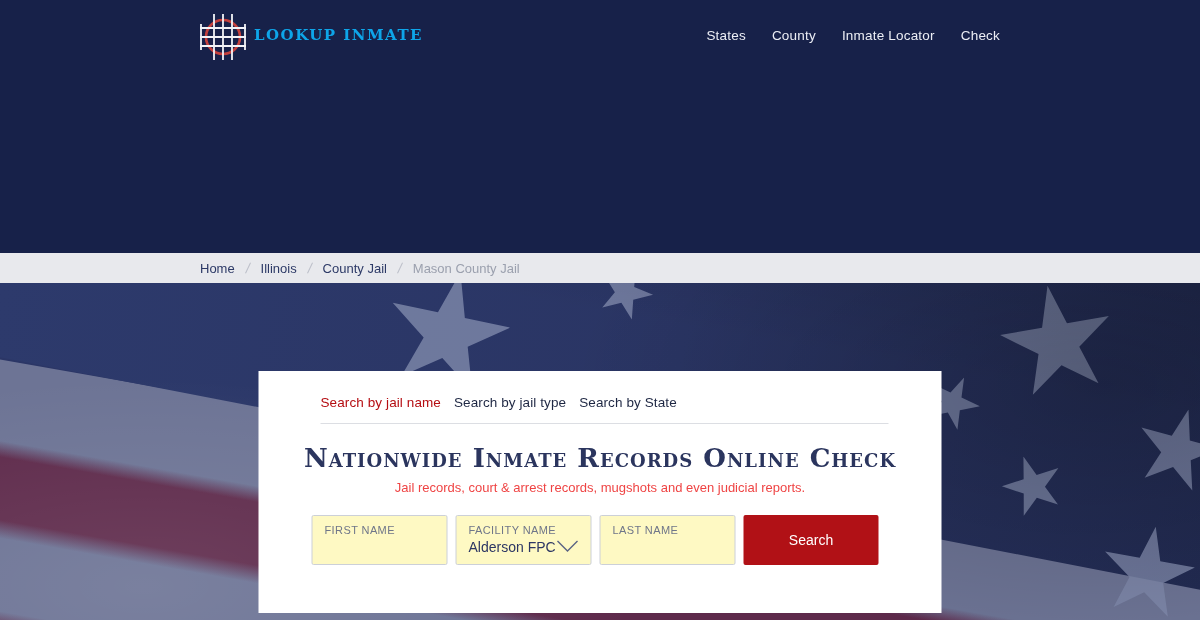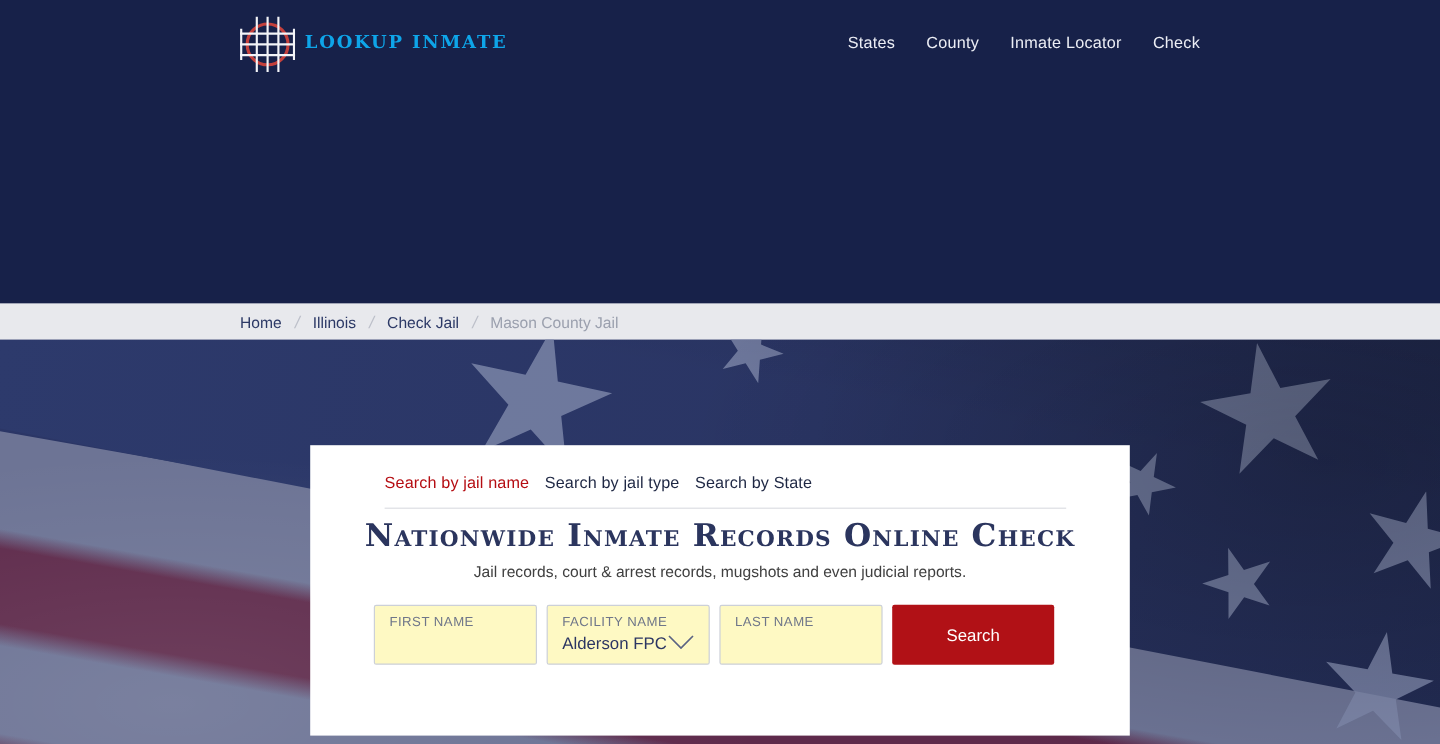--- a/index.html
+++ b/index.html
@@ -140,34 +140,34 @@
     cursor: pointer;
     letter-spacing: 0.1px;
   }
   .tab.active { color: #b50d12; }
   .tabs-divider {
     height: 1px;
     background: #dcdee3;
     margin: 13px 53px 0 62px;
   }
   .card-title {
-    margin-top: 8px;
+    margin-top: 19px;
     text-align: center;
     font-family: "DejaVu Serif", serif;
     font-variant: small-caps;
     font-weight: 700;
     font-size: 26px;
     letter-spacing: 1px;
     color: #2b355e;
   }
   .card-subtitle {
     margin-top: 7px;
     text-align: center;
     font-size: 13px;
-    color: #404040;
+    color: #ef4444;
   }
   .search-form {
     display: flex;
     gap: 8px;
     margin: 20px 0 0 53px;
   }
   .field-box {
     width: 136px;
     height: 50px;
     border: 1px solid #ccd0d8;
@@ -248,21 +248,21 @@
   </div>
 </header>
 
 <div class="breadcrumb-bar">
   <div class="container">
     <div class="breadcrumb">
       <a href="#">Home</a>
       <span class="crumb-sep">/</span>
       <a href="#">Illinois</a>
       <span class="crumb-sep">/</span>
-      <a href="#">Check Jail</a>
+      <a href="#">County Jail</a>
       <span class="crumb-sep">/</span>
       <span class="crumb-current">Mason County Jail</span>
     </div>
   </div>
 </div>
 
 <section class="hero">
   <div class="flag-stripes"></div>
   <div class="flag-canton"></div>
 

